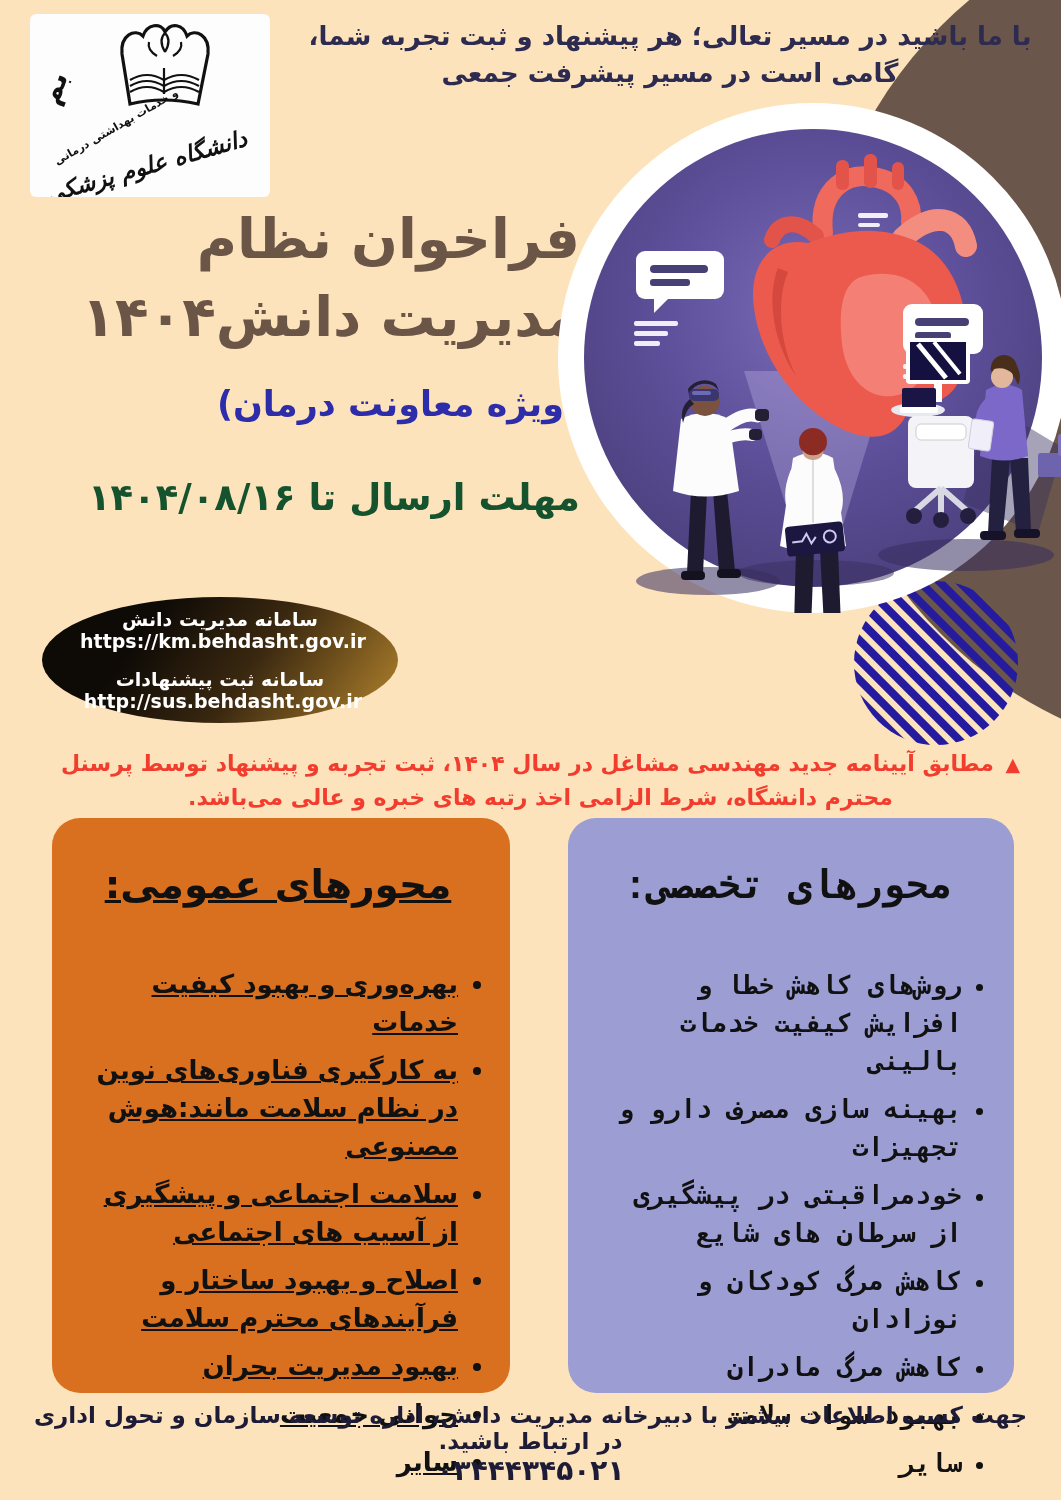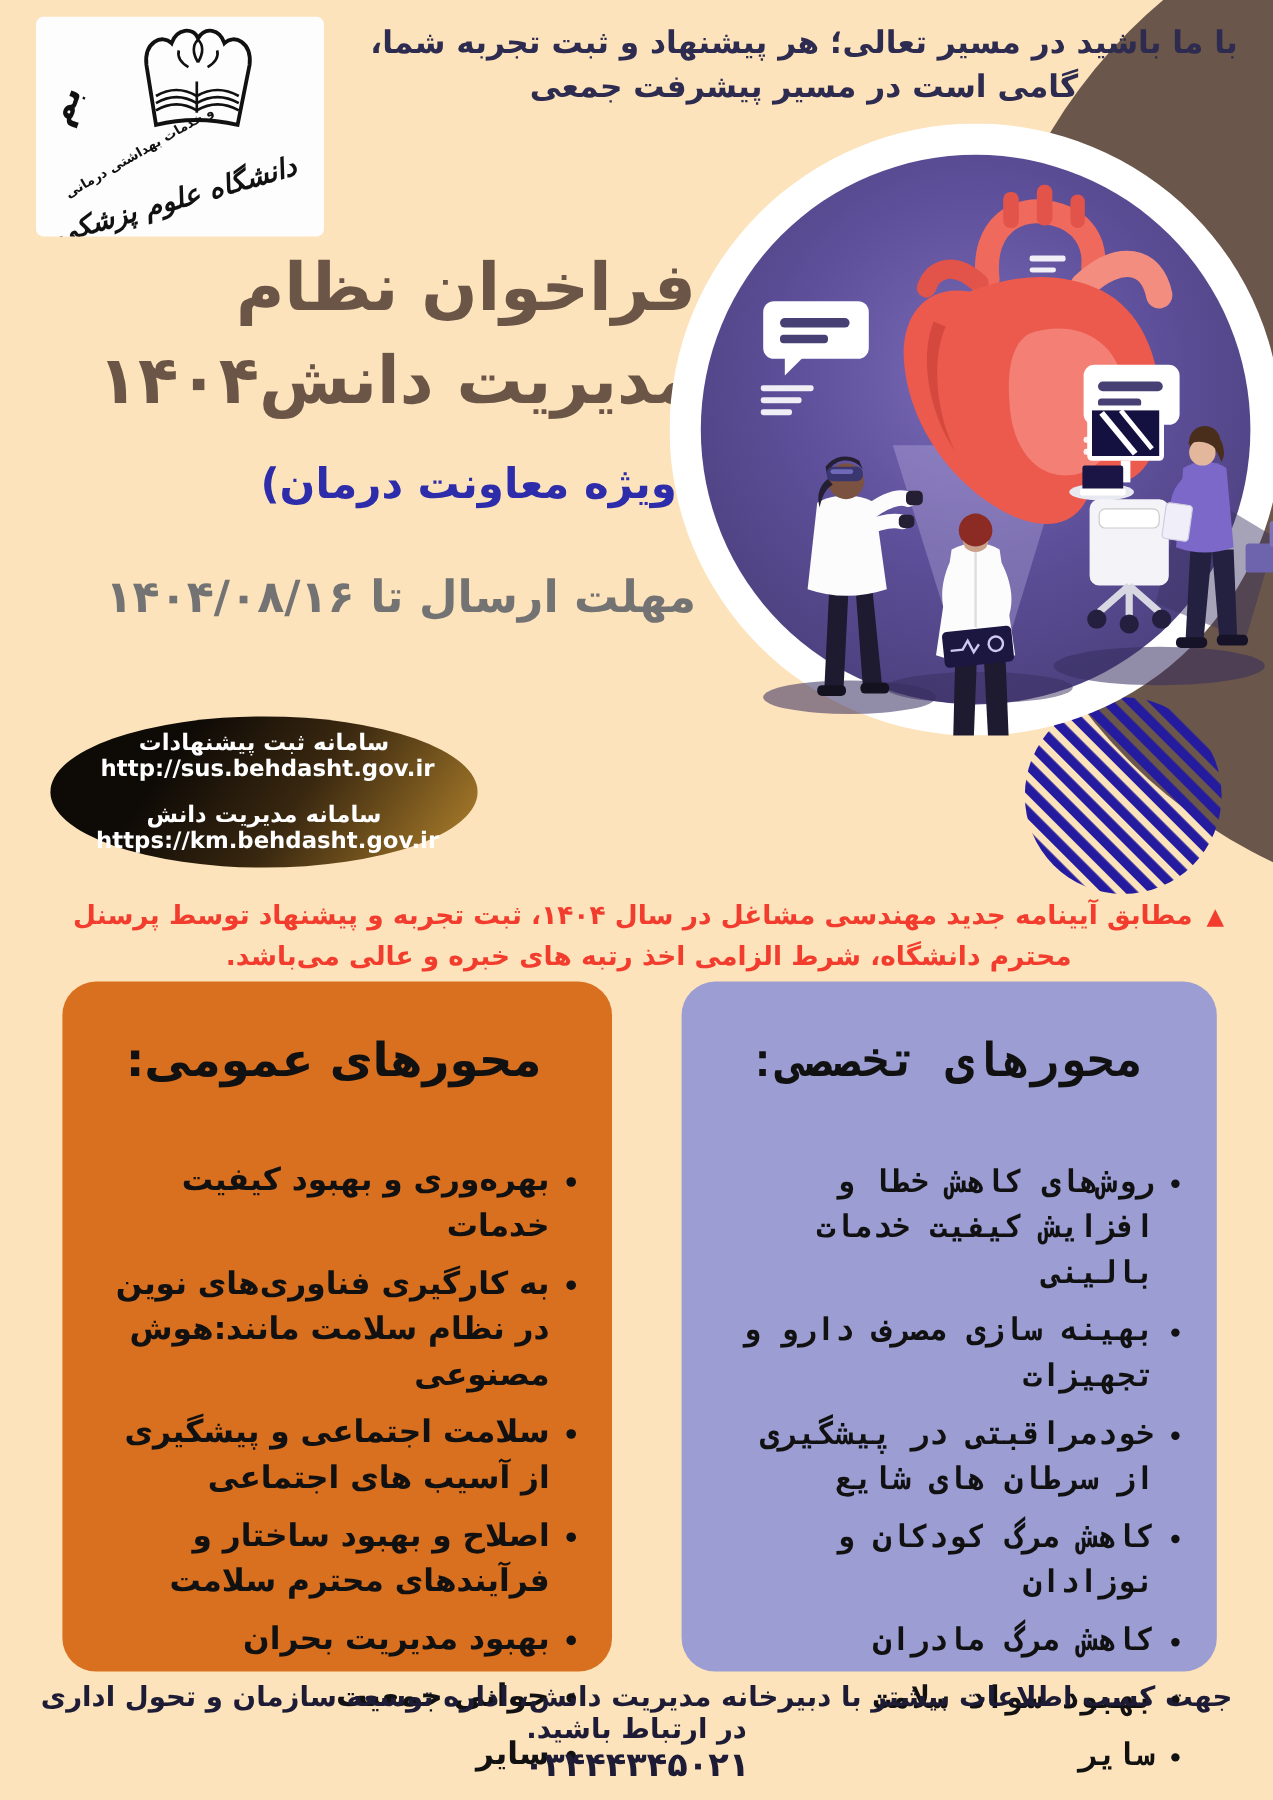--- a/index.html
+++ b/index.html
@@ -23,21 +23,21 @@
   
   .slogan{
     position:absolute;left:300px;top:18px;width:740px;
     text-align:center;color:#2e2b50;font-weight:bold;
     font-size:26px;line-height:37px;
   }
   
   .title-block{position:absolute;left:40px;top:200px;width:540px;}
   .title-line{color:#6b5547;font-weight:bold;font-size:55px;line-height:78px;}
   .subtitle{color:#2d2caa;font-weight:bold;font-size:35px;margin-top:28px;}
-  .deadline{color:#737373;font-weight:bold;font-size:37px;margin-top:52px;}
+  .deadline{color:#14532d;font-weight:bold;font-size:37px;margin-top:52px;}
   
   .illustration{position:absolute;left:558px;top:103px;width:510px;height:510px;}
   
   .portals-pill{
     position:absolute;left:42px;top:597px;width:356px;height:126px;
     border-radius:50%;
     background:linear-gradient(125deg,#0e0a06 28%,#3a2810 58%,#a97c2a 96%);
     display:flex;flex-direction:column;justify-content:center;gap:16px;
     color:#fff;font-weight:bold;font-size:19px;text-align:center;
   }
@@ -56,21 +56,21 @@
   .warning{
     position:absolute;left:45px;top:747px;width:991px;text-align:center;
     color:#f23d2e;font-weight:bold;font-size:22px;line-height:33px;
   }
   .warning .tri{font-size:19px;padding-left:4px;}
   
   .axes-box{
     position:absolute;top:818px;height:575px;border-radius:28px;
     box-sizing:border-box;padding:40px 26px 0 20px;color:#111;
   }
-  .axes-box.general{left:52px;width:458px;background:#d9701f;}
+  .axes-box.general{left:52px;width:458px;background:#d9701f;text-decoration:underline;}
   .axes-box.special{left:568px;width:446px;background:#9b9dd3;font-family:Liberation Mono, monospace;}
   .axes-title{text-align:center;font-weight:bold;font-size:39px;margin:4px 0 58px 0;}
   .axes-box ul{margin:0;padding:0 26px 0 0;list-style:disc;}
   .axes-box li{font-weight:bold;font-size:26px;line-height:38px;margin-bottom:10px;}
   
   .footer{
     position:absolute;left:20px;top:1402px;width:1021px;text-align:center;
     color:#1d1b35;font-weight:bold;
   }
   .footer-contact{font-size:23px;}
@@ -241,26 +241,26 @@
           <circle cx="28" cy="0" r="13" fill="#4a2e1c"></circle>
           <circle cx="26" cy="9" r="11" fill="#e3b79b"></circle>
           <path d="M14,2 a15 15 0 0 1 28,-2 q4,10 0,17 l-5,-11 q-9,-9 -23,-4 z" fill="#4a2e1c"></path>
         </g>
       </g>
     </svg>
   </div>
 
   <div class="portals-pill">
     <div class="portal-line">
+      <span>سامانه مدیریت دانش</span>
+      <span dir="ltr">https://km.behdasht.gov.ir</span>
+    </div>
+    <div class="portal-line">
       <span>سامانه ثبت پیشنهادات</span>
       <span dir="ltr">http://sus.behdasht.gov.ir</span>
-    </div>
-    <div class="portal-line">
-      <span>سامانه مدیریت دانش</span>
-      <span dir="ltr">https://km.behdasht.gov.ir</span>
     </div>
   </div>
 
 
   <div class="warning">
     <span class="tri">▲</span>
     <span>مطابق آیینامه جدید مهندسی مشاغل در سال ۱۴۰۴، ثبت تجربه و پیشنهاد توسط پرسنل محترم دانشگاه، شرط الزامی اخذ رتبه های خبره و عالی می‌باشد.</span>
   </div>
 
   <div class="axes-box general">

